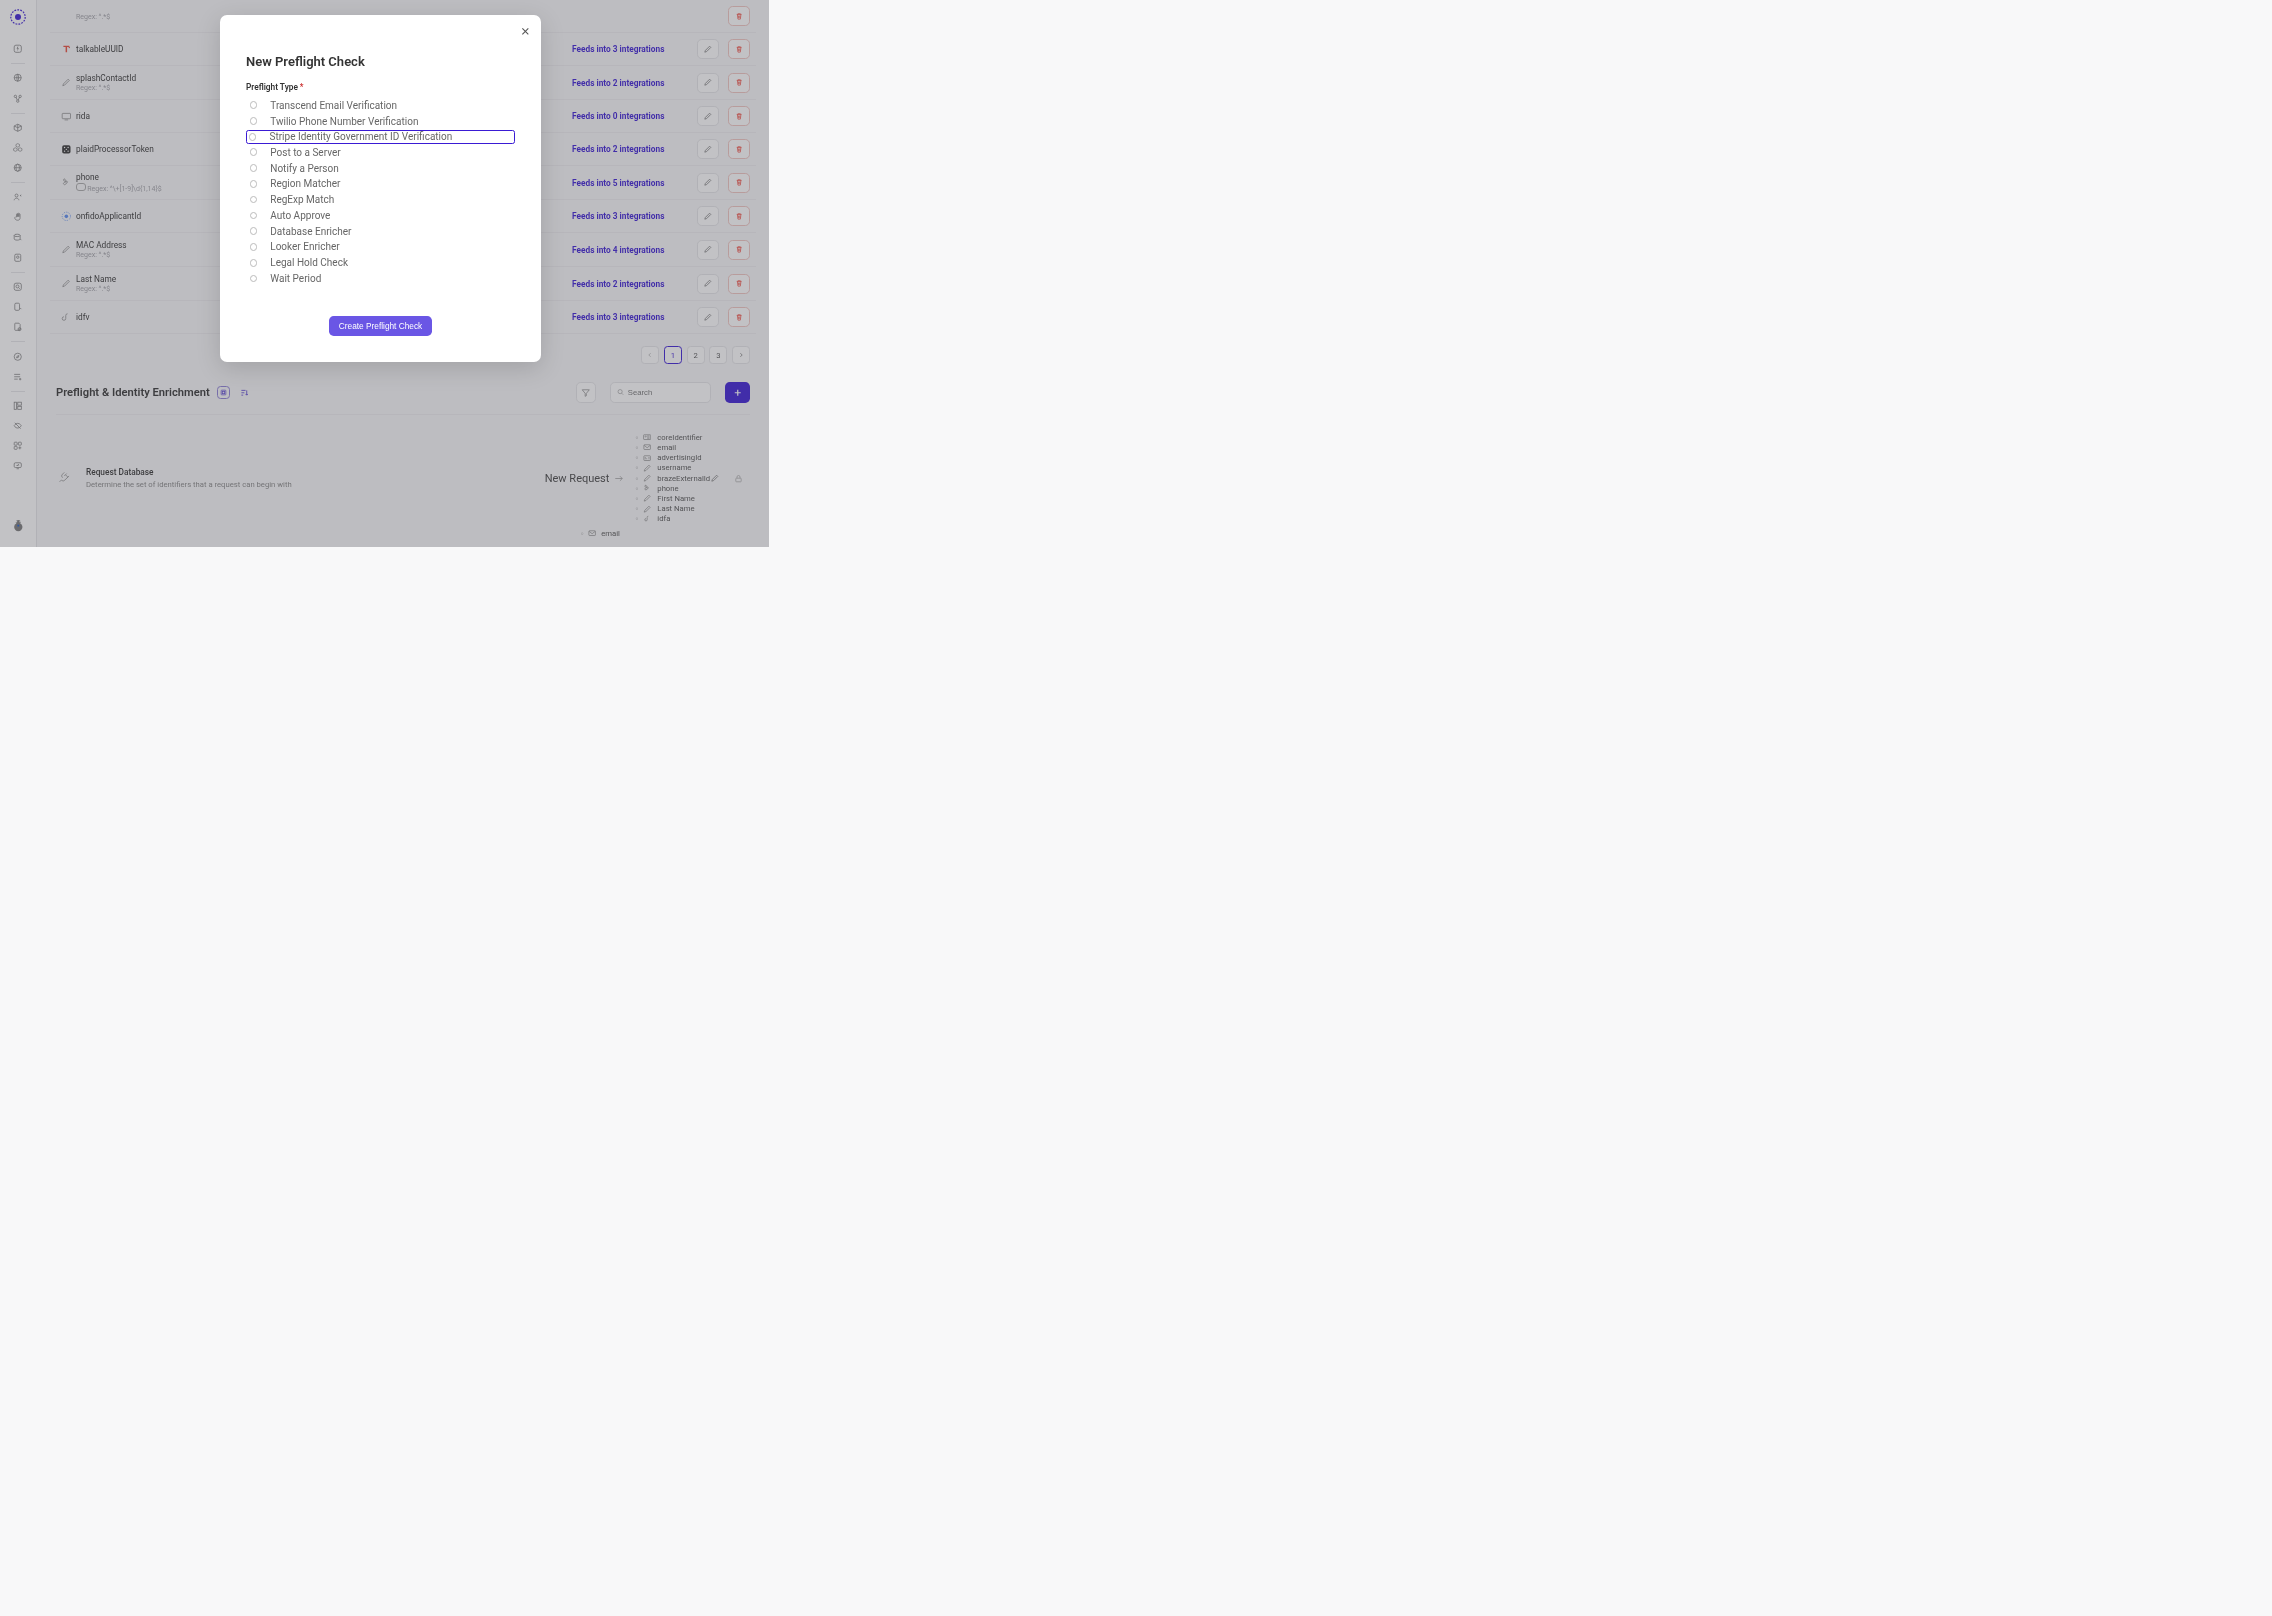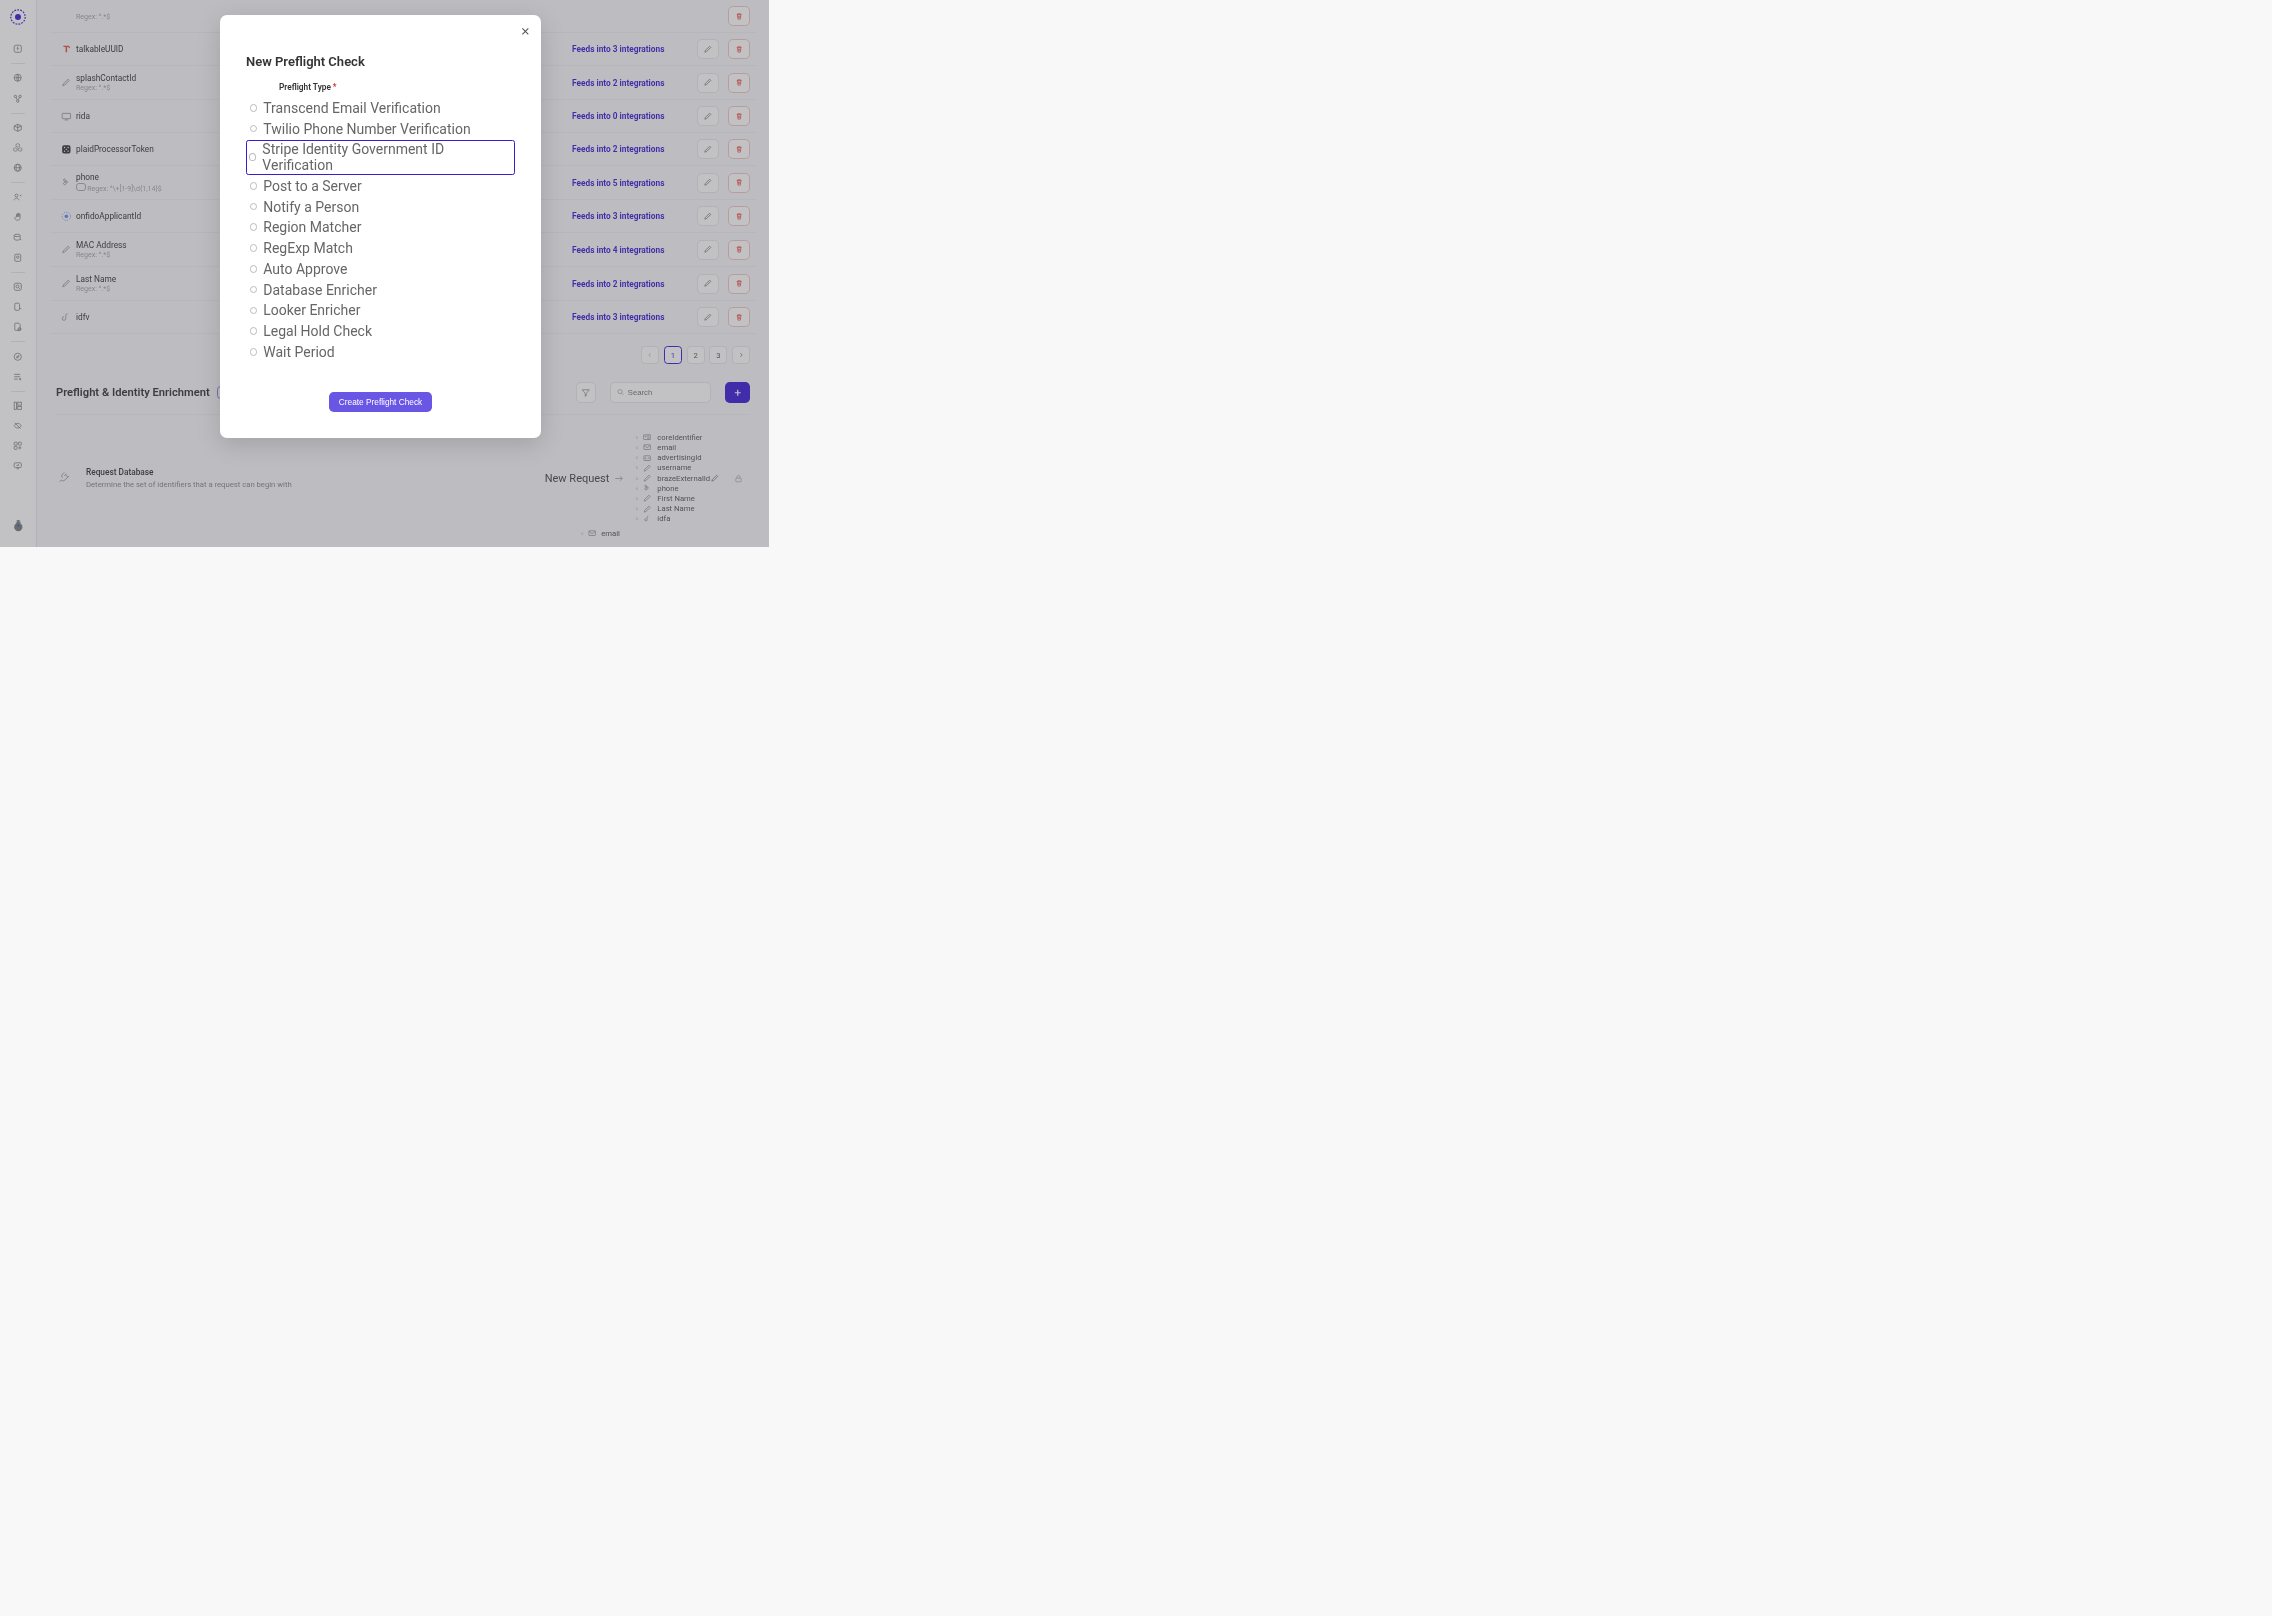--- a/index.html
+++ b/index.html
@@ -310,37 +310,36 @@
     .modal h1 {
       font-size: 13px;
       font-weight: 600;
       margin-bottom: 13px;
       margin-top: 21px;
     }
     .modal .field-label {
       font-size: 8.3px;
       font-weight: 600;
       margin-bottom: 6px;
-      margin-left: 33px;
     }
     .modal .field-label .req {
       color: #c33;
       margin-left: 1.8px;
     }
     .modal .radio-list {
       display: flex;
       flex-direction: column;
       gap: 1.2px;
     }
     .modal .radio-item {
       display: flex;
       align-items: center;
-      gap: 6px;
+      gap: 13px;
       padding: 1.8px 3.6px;
-      font-size: 14px;
+      font-size: 10px;
       color: #666;
       border-radius: 2.4px;
       cursor: pointer;
     }
     .modal .radio-item.highlighted {
       border: 1.8px solid #3a1bd4;
       padding: 0.6px 1.8px;
     }
     .modal .radio-item .radio {
       width: 7.7px;

